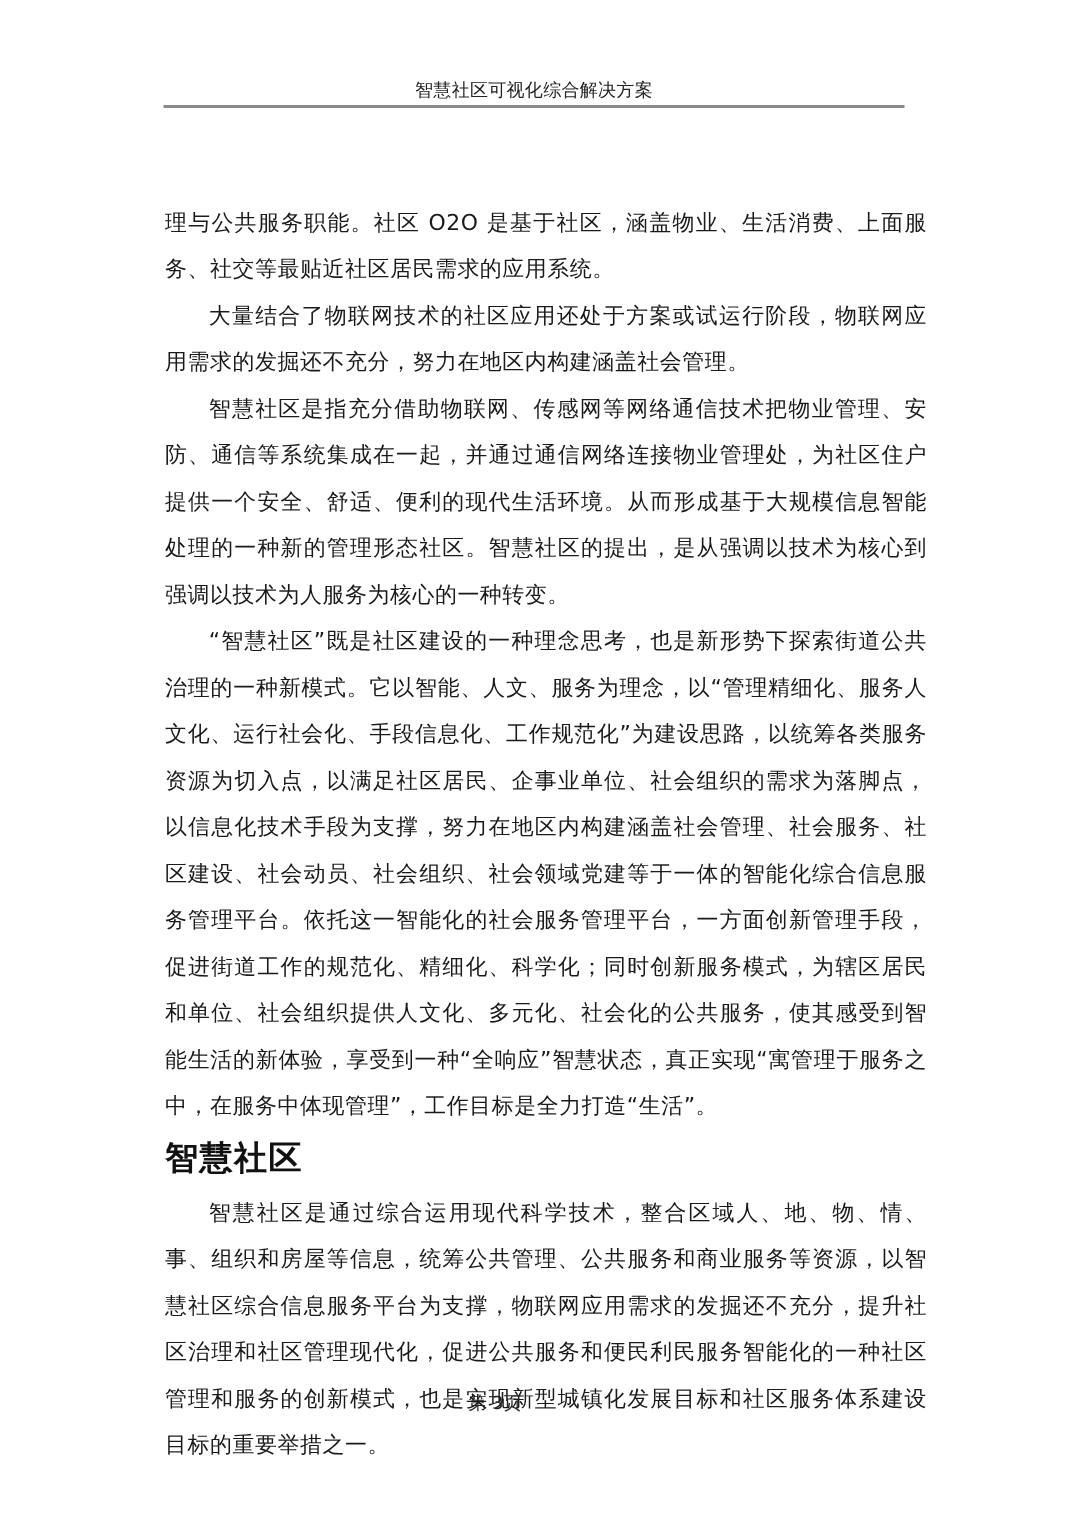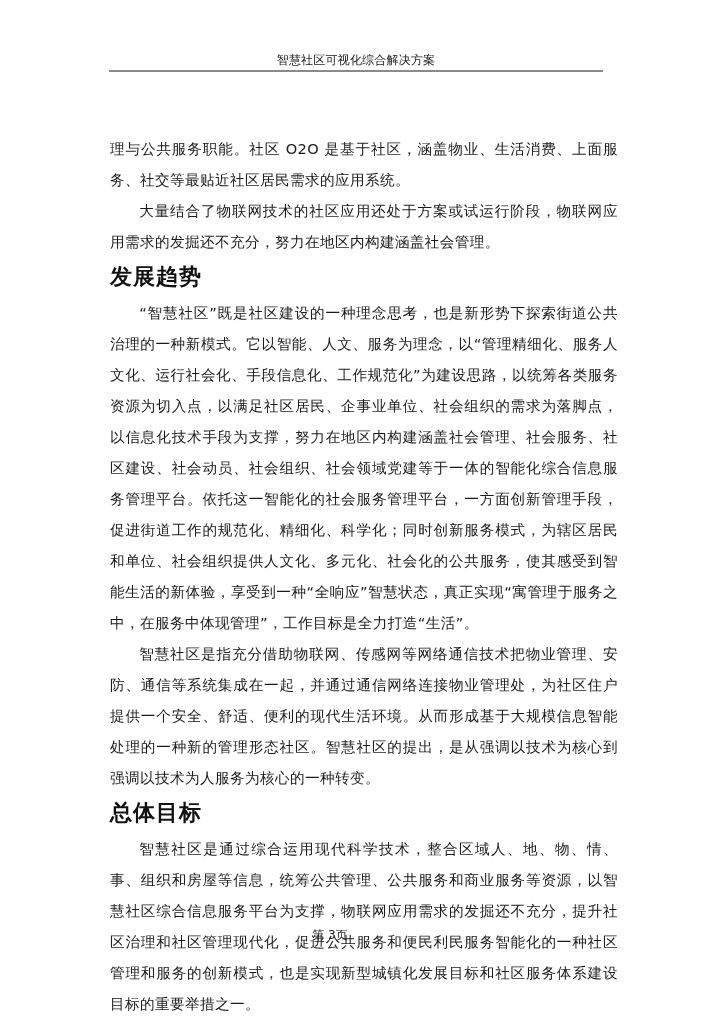--- a/index.html
+++ b/index.html
@@ -17,21 +17,20 @@
 </head>
 <body>
 
 <div class="header-title">智慧社区可视化综合解决方案</div>
 <div class="header-rule"></div>
 
 <div class="content">
   <p class="p">理与公共服务职能。社区 O2O 是基于社区，涵盖物业、生活消费、上面服务、社交等最贴近社区居民需求的应用系统。</p>
   <p class="p indent">大量结合了物联网技术的社区应用还处于方案或试运行阶段，物联网应用需求的发掘还不充分，努力在地区内构建涵盖社会管理。</p>
 
-  <h2 class="h">发展趋势</h2>
+  <p class="p indent">智慧社区是指充分借助物联网、传感网等网络通信技术把物业管理、安防、通信等系统集成在一起，并通过通信网络连接物业管理处，为社区住户提供一个安全、舒适、便利的现代生活环境。从而形成基于大规模信息智能处理的一种新的管理形态社区。智慧社区的提出，是从强调以技术为核心到强调以技术为人服务为核心的一种转变。</p>
   <p class="p indent">“智慧社区”既是社区建设的一种理念思考，也是新形势下探索街道公共治理的一种新模式。它以智能、人文、服务为理念，以“管理精细化、服务人文化、运行社会化、手段信息化、工作规范化”为建设思路，以统筹各类服务资源为切入点，以满足社区居民、企事业单位、社会组织的需求为落脚点，以信息化技术手段为支撑，努力在地区内构建涵盖社会管理、社会服务、社区建设、社会动员、社会组织、社会领域党建等于一体的智能化综合信息服务管理平台。依托这一智能化的社会服务管理平台，一方面创新管理手段，促进街道工作的规范化、精细化、科学化；同时创新服务模式，为辖区居民和单位、社会组织提供人文化、多元化、社会化的公共服务，使其感受到智能生活的新体验，享受到一种“全响应”智慧状态，真正实现“寓管理于服务之中，在服务中体现管理”，工作目标是全力打造“生活”。</p>
-  <p class="p indent">智慧社区是指充分借助物联网、传感网等网络通信技术把物业管理、安防、通信等系统集成在一起，并通过通信网络连接物业管理处，为社区住户提供一个安全、舒适、便利的现代生活环境。从而形成基于大规模信息智能处理的一种新的管理形态社区。智慧社区的提出，是从强调以技术为核心到强调以技术为人服务为核心的一种转变。</p>
 
-  <h2 class="h">总体目标</h2>
+  <h2 class="h">智慧社区</h2>
   <p class="p indent">智慧社区是通过综合运用现代科学技术，整合区域人、地、物、情、事、组织和房屋等信息，统筹公共管理、公共服务和商业服务等资源，以智慧社区综合信息服务平台为支撑，物联网应用需求的发掘还不充分，提升社区治理和社区管理现代化，促进公共服务和便民利民服务智能化的一种社区管理和服务的创新模式，也是实现新型城镇化发展目标和社区服务体系建设目标的重要举措之一。</p>
 </div>
 
 <div class="footer">第 3页</div>
 
 </body></html>

